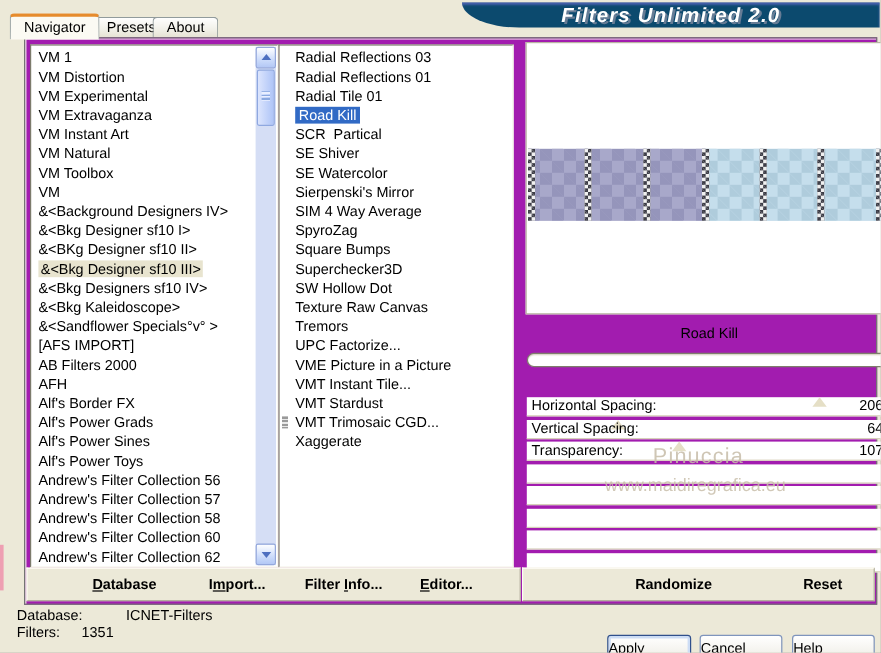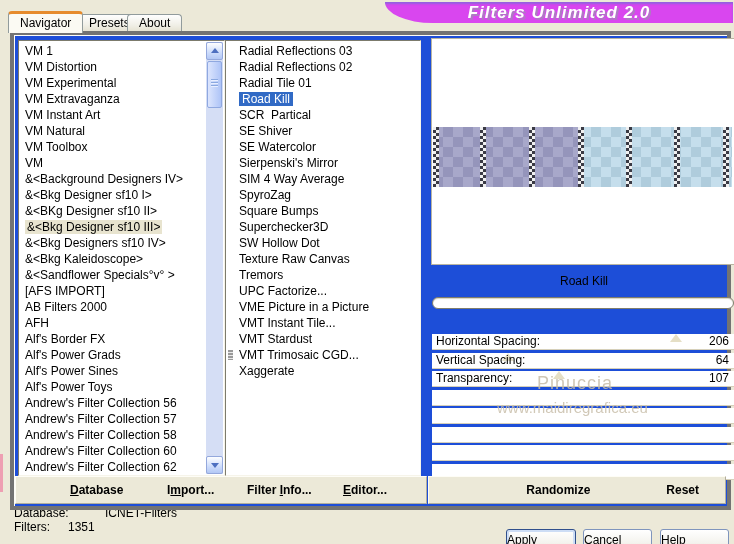--- a/index.html
+++ b/index.html
@@ -1,33 +1,33 @@
 <!DOCTYPE html>
 <html><head>
 <meta charset="utf-8">
 <style>
   html,body{margin:0;padding:0;background:#d4d0c8;}
   .window{position:relative;width:734px;height:544px;background:#ece9d8;
     font-family:"Liberation Sans",sans-serif;overflow:hidden;outline:1px solid #a8a491;}
 
   
-  .banner{position:absolute;top:2px;left:385px;right:1px;height:21px;background:#d946ef;
+  .banner{position:absolute;top:2px;left:385px;right:1px;height:21px;background:#0c4a6e;
     border-bottom-left-radius:50px 22px;box-shadow:inset 0 2px 2px rgba(110,110,215,.65);
     color:#fff;font-style:italic;font-weight:bold;font-size:17px;line-height:21px;
     text-align:center;letter-spacing:1px;text-shadow:2px 2px 0 rgba(150,150,170,.65);}
 
   
   .tab{position:absolute;top:14px;height:16px;line-height:16px;font-size:12px;color:#000;
     background:linear-gradient(180deg,#fefefe,#f1f0e8 60%,#e6e3d3);
     border:1px solid #919b9c;border-bottom:none;border-radius:4px 4px 0 0;padding:0 11px;z-index:2;}
   .tab.active{top:11px;height:19px;line-height:18px;background:#fbfaf3;
     border-top:3px solid #e68b2c;z-index:4;}
 
-  .tab-page{position:absolute;left:10px;right:3px;top:31px;height:471px;background:#1d4ed8;
-    border:4px solid #737373;box-shadow:inset 1px 1px 0 #fdfcf6;z-index:3;}
+  .tab-page{position:absolute;left:20px;right:3px;top:31px;height:471px;background:#a21caf;
+    border:1px solid #737373;box-shadow:inset 1px 1px 0 #fdfcf6;z-index:3;}
 
   
   .listbox{position:absolute;background:#fff;border:1px solid;
     border-color:#7c7b6c #f6f4ea #f6f4ea #7c7b6c;overflow:hidden;}
   #catList{left:4px;top:5px;width:205px;height:434px;}
   #filtList{left:211px;top:5px;width:194px;height:434px;}
   .items{position:absolute;inset:1px;padding-top:1px;font-size:12px;overflow:hidden;}
   #catList .items{right:18px;}
   .li{height:16px;line-height:16px;white-space:pre;position:relative;padding-left:5px;color:#000;}
   #filtList .li{padding-left:12px;}
@@ -152,21 +152,21 @@
       <div class="vscroll">
         <div class="sbtn up"></div>
         <div class="sthumb"></div>
         <div class="sbtn down"></div>
       </div>
     </div>
 
     <div class="listbox" id="filtList">
       <div class="items">
           <div class="li"><span>Radial Reflections 03</span></div>
-          <div class="li"><span>Radial Reflections 02</span></div>
+          <div class="li"><span>Radial Reflections 01</span></div>
           <div class="li"><span>Radial Tile 01</span></div>
           <div class="li"><span class="sel-filt">Road Kill</span></div>
           <div class="li"><span>SCR  Partical</span></div>
           <div class="li"><span>SE Shiver</span></div>
           <div class="li"><span>SE Watercolor</span></div>
           <div class="li"><span>Sierpenski's Mirror</span></div>
           <div class="li"><span>SIM 4 Way Average</span></div>
           <div class="li"><span>SpyroZag</span></div>
           <div class="li"><span>Square Bumps</span></div>
           <div class="li"><span>Superchecker3D</span></div>

